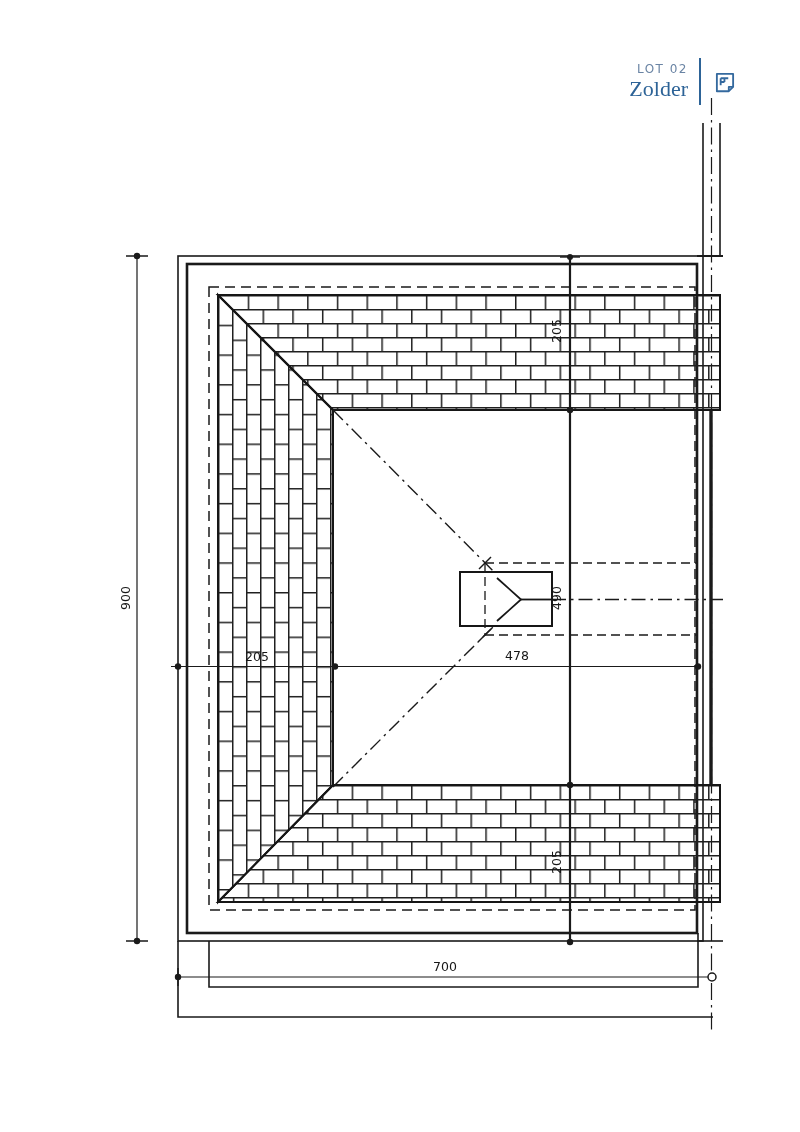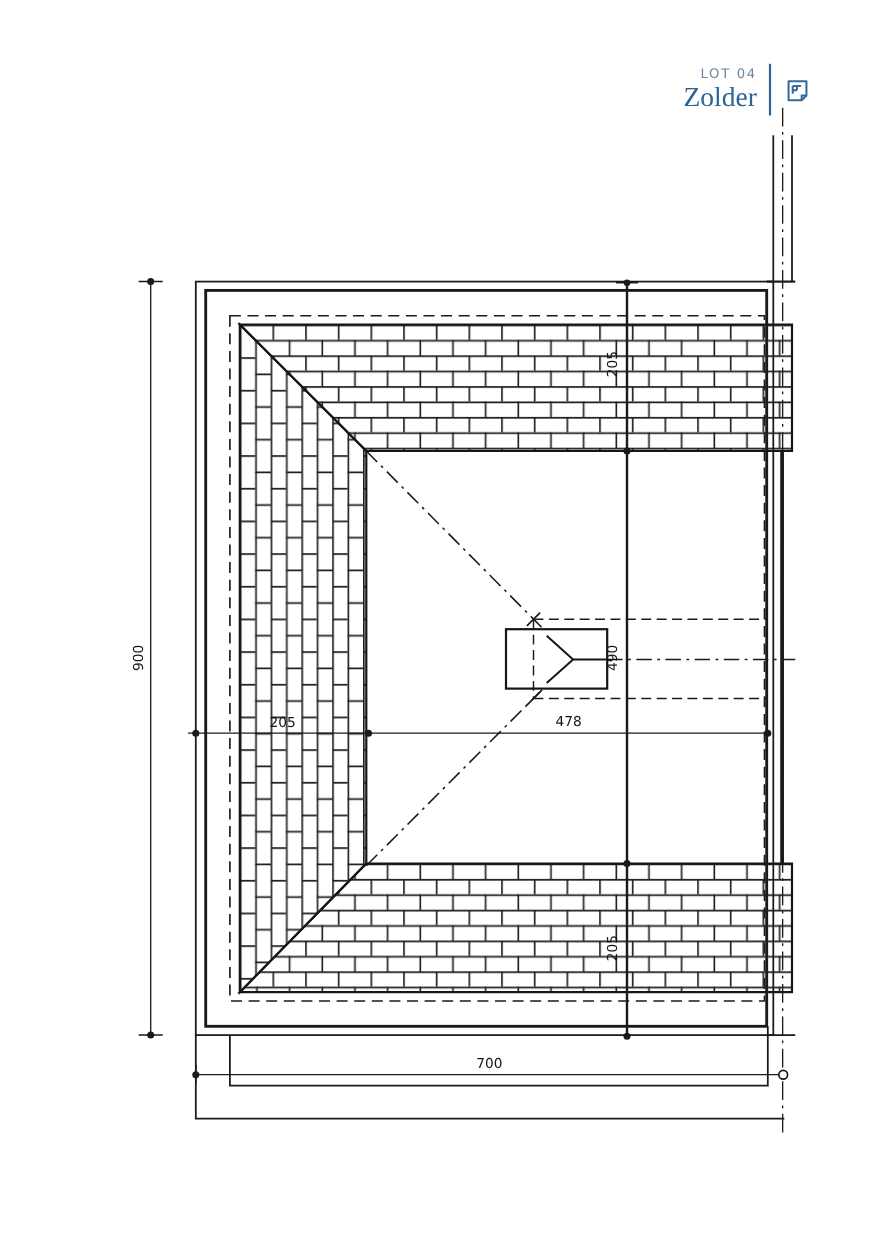--- a/index.html
+++ b/index.html
@@ -24,21 +24,21 @@
     align-items:flex-end;
     line-height:1.05;
   }
   .lotlabel{
     font-size:12px;
     letter-spacing:1.5px;
     color:#6a84a4;
     font-family:"DejaVu Sans",sans-serif;
   }
   .zolderlabel{
-    font-size:25px;
+    font-size:22px;
     color:#2d6397;
     font-family:"Liberation Serif","DejaVu Serif",serif;
     margin-top:2px;
   }
   .titlesep{
     width:2px;height:47px;
     background:#2d6397;
   }
   .planicon{width:26px;height:26px;}
   svg text{
@@ -47,21 +47,21 @@
     fill:#161616;
   }
 </style>
 </head>
 <body>
 
 <div class="page">
 
   <div class="titleblock">
     <div class="titletext">
-      <span class="lotlabel">LOT 04</span>
+      <span class="lotlabel">LOT 02</span>
       <span class="zolderlabel">Zolder</span>
     </div>
     <div class="titlesep"></div>
     <svg class="planicon" viewBox="0 0 24 24">
       <g fill="none" stroke="#34699e" stroke-width="1.7" stroke-linejoin="round">
         <path d="M4.5 4.5 H19.5 V16.5 L15.5 20.5 H4.5 Z"></path>
         <path d="M19.5 16.5 H15.5 V20.5"></path>
         <path d="M8 8.5 H15 M8 8.5 V15 M11.5 8.5 V12 M8 12 H11.5"></path>
       </g>
     </svg>

